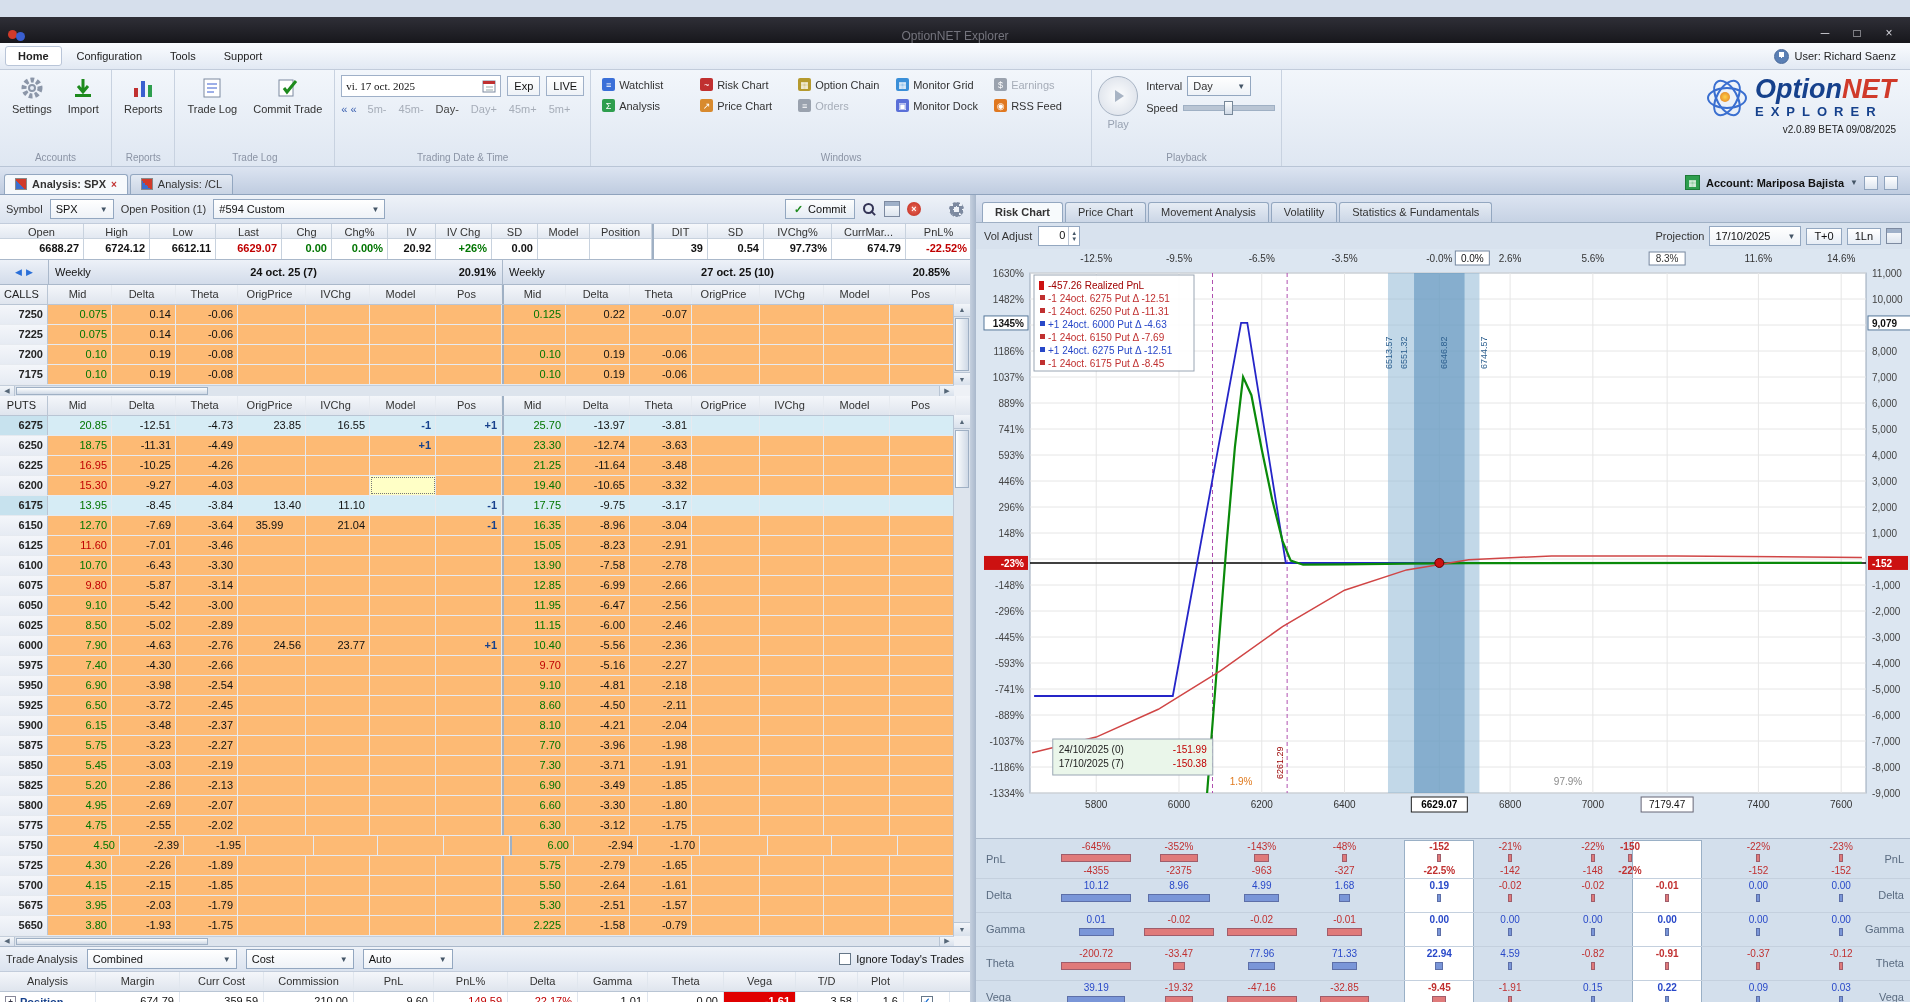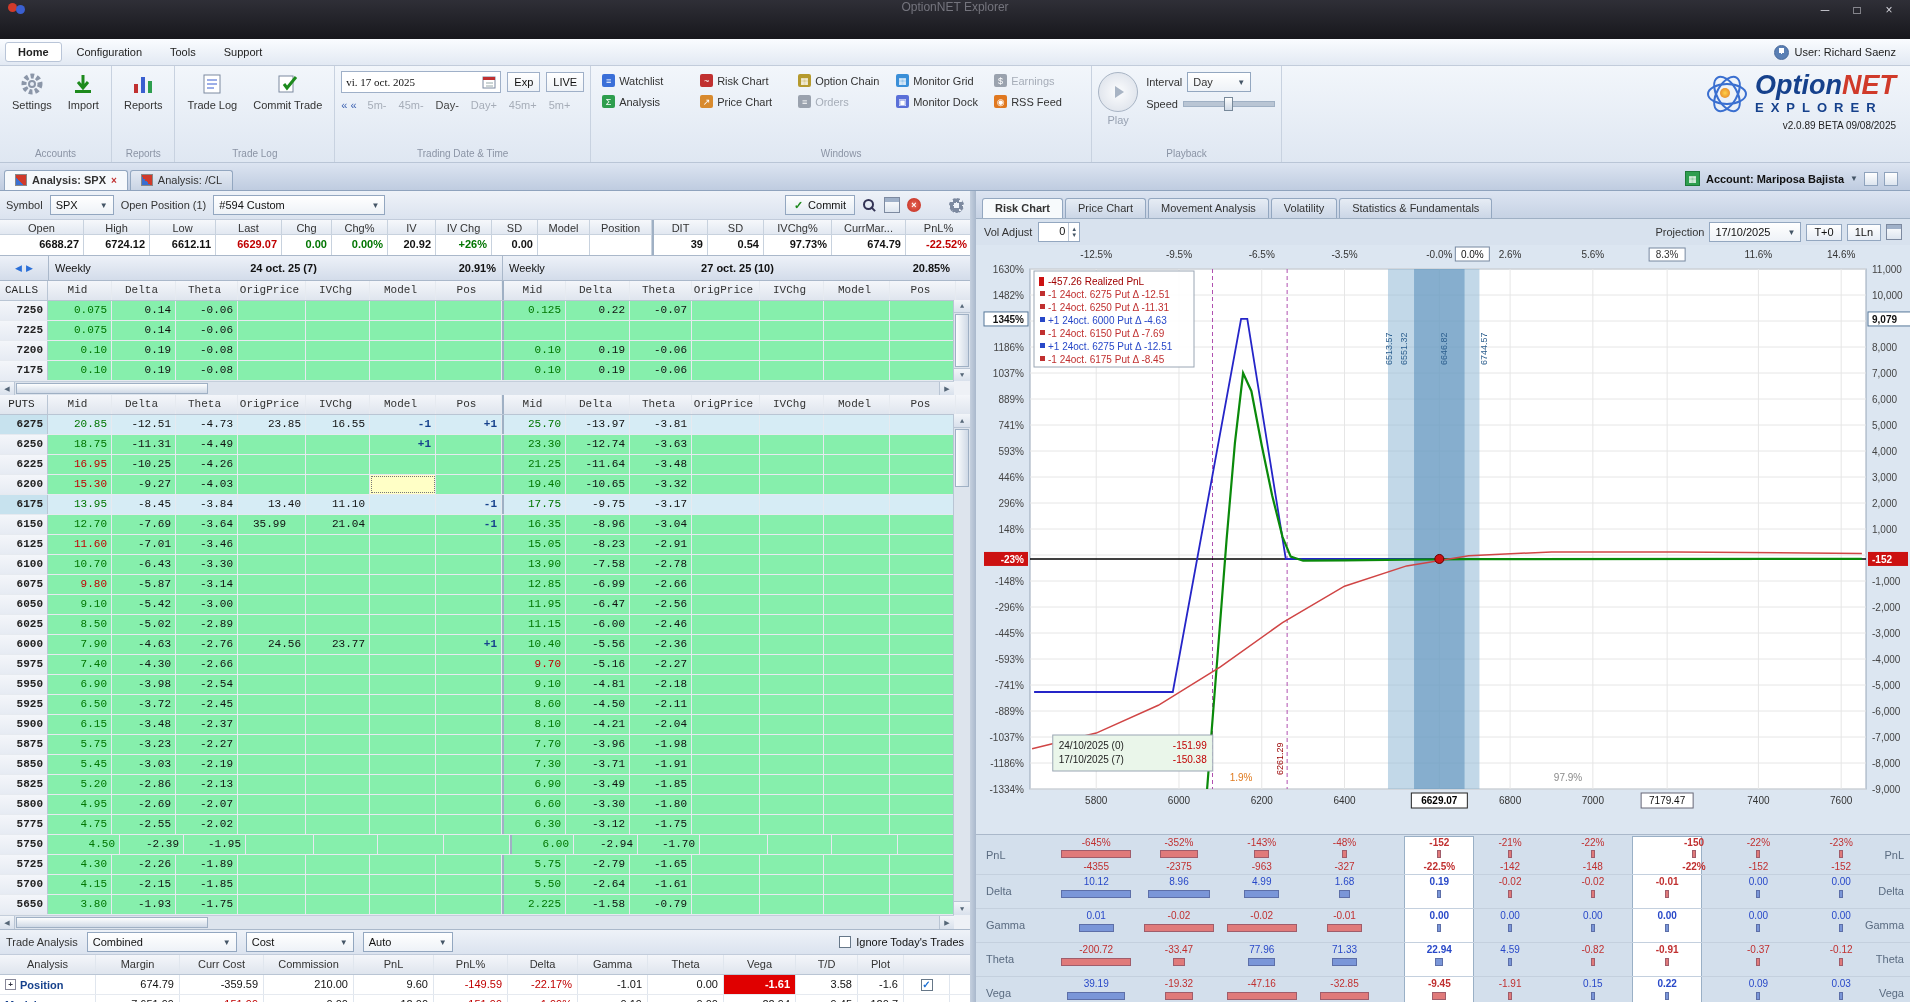--- a/index.html
+++ b/index.html
@@ -1,18 +1,18 @@
 <!DOCTYPE html>
 <html><head>
 <meta charset="utf-8">
 <style>
   html,body{margin:0;padding:0;}
   body{width:1910px;height:1002px;overflow:hidden;position:relative;background:#d6dfec;
        font-family:"Liberation Sans",sans-serif;font-size:11px;color:#111;}
-  .titlebar{height:39px;background:linear-gradient(#2f2f37,#17171c);display:flex;align-items:flex-start;position:relative;}
+  .titlebar{height:26px;background:linear-gradient(#2f2f37,#17171c);display:flex;align-items:flex-end;position:relative;margin-top:17px;}
   .tb-logo{width:20px;height:16px;margin-left:8px;position:relative;}
   .tb-logo::before{content:"";position:absolute;width:9px;height:9px;border-radius:50%;background:#d03a2a;left:0;top:3px;}
   .tb-logo::after{content:"";position:absolute;width:9px;height:9px;border-radius:50%;background:#3a5fd0;left:8px;top:5px;}
   .tb-title{position:absolute;left:0;right:0;text-align:center;color:#74747d;font-size:12px;pointer-events:none;}
   .tb-btns{margin-left:auto;display:flex;gap:2px;padding-right:6px;z-index:2;}
   .tb-btn{width:30px;height:20px;display:flex;align-items:center;justify-content:center;color:#d6d6dd;font-size:12px;}
   .menubar{height:26px;background:linear-gradient(#fafcff,#e2e9f3);border-bottom:1px solid #c2ccdb;display:flex;align-items:center;padding:0 4px;}
   #menu-items{display:flex;}
   .menu-item{padding:3px 12px;margin:0 1px;border:1px solid transparent;border-radius:3px;color:#222;}
   .menu-item.active{background:#fff;border-color:#b9c5d8;font-weight:bold;}
@@ -85,21 +85,21 @@
   .qh{background:linear-gradient(#f6f8fb,#e2e8f1);border-bottom:1px solid #c8d2de;text-align:center;color:#333;padding:2px;height:15px;box-sizing:border-box;}
   .qv{text-align:right;padding:3px 4px;font-weight:bold;height:20px;box-sizing:border-box;}
   .qfill{flex:1;background:linear-gradient(#f6f8fb,#e9edf4);}
   .g{color:#007500;} .r{color:#c00000;} .k{color:#111;}
   .expiry-row{display:flex;height:24px;background:linear-gradient(#edf1f8,#d3dcea);border-bottom:1px solid #aab8ca;align-items:stretch;flex:none;}
   .exp-nav{width:48px;display:flex;align-items:center;justify-content:center;gap:4px;color:#2a6fd8;font-size:9px;flex:none;}
   .exp-panel{width:454px;display:flex;align-items:center;padding:0 6px;border-left:1px solid #aab8ca;box-sizing:border-box;flex:none;}
   .exp-type{width:80px;}
   .exp-date{flex:1;text-align:center;font-weight:bold;}
   .exp-iv{width:64px;text-align:right;font-weight:bold;}
-  .chain{position:relative;background:#86efac;flex:none;font-family:Liberation Mono, monospace;}
+  .chain{position:relative;background:#fdba74;flex:none;}
   .crow{display:flex;height:19px;line-height:18px;border-bottom:1px solid #e6eaf0;}
   .crow.chead{background:linear-gradient(#f4f6fa,#dfe5ee);border-bottom:1px solid #b9c5d4;color:#333;}
   .crow.chead .ccell{text-align:center;font-weight:normal;background:linear-gradient(#f4f6fa,#dfe5ee);}
   .ccell{border-right:1px solid #e6eaf0;text-align:right;padding-right:4px;box-sizing:border-box;overflow:hidden;flex:none;}
   .cstrike{width:48px;background:linear-gradient(#f4f6fa,#e6ebf3);border-right:1px solid #b9c5d4;font-weight:bold;color:#222;text-align:right;}
   .crow.hl .ccell{background:#d6ecf5;}
   .crow.hl .cstrike{background:#c7e2ee;}
   .p2{border-left:2px solid #9fb0c4;}
   .tg{color:#007500;} .tr{color:#c00000;} .tb{font-weight:bold;color:#16418c;}
   .focus{background:#ffffc6;outline:1px dotted #777;outline-offset:-2px;}
@@ -1027,20 +1027,38 @@
           <div class="ccell tg" style="width: 64px;">4.15</div>
           <div class="ccell" style="width: 64px;">-2.15</div>
           <div class="ccell" style="width: 62px;">-1.85</div>
           <div class="ccell" style="width: 68px;"></div>
           <div class="ccell" style="width: 64px;"></div>
           <div class="ccell" style="width: 66px;"></div>
           <div class="ccell" style="width: 66px;"></div>
           <div class="ccell p2 tg" style="width: 64px;">5.50</div>
           <div class="ccell" style="width: 64px;">-2.64</div>
           <div class="ccell" style="width: 62px;">-1.61</div>
+          <div class="ccell" style="width: 68px;"></div>
+          <div class="ccell" style="width: 64px;"></div>
+          <div class="ccell" style="width: 66px;"></div>
+          <div class="ccell" style="width: 66px;"></div>
+          <div class="ccell cfill"></div>
+        </div>
+        <div class="crow">
+          <div class="ccell cstrike">5675</div>
+          <div class="ccell tg" style="width: 64px;">3.95</div>
+          <div class="ccell" style="width: 64px;">-2.03</div>
+          <div class="ccell" style="width: 62px;">-1.79</div>
+          <div class="ccell" style="width: 68px;"></div>
+          <div class="ccell" style="width: 64px;"></div>
+          <div class="ccell" style="width: 66px;"></div>
+          <div class="ccell" style="width: 66px;"></div>
+          <div class="ccell p2 tg" style="width: 64px;">5.30</div>
+          <div class="ccell" style="width: 64px;">-2.51</div>
+          <div class="ccell" style="width: 62px;">-1.57</div>
           <div class="ccell" style="width: 68px;"></div>
           <div class="ccell" style="width: 64px;"></div>
           <div class="ccell" style="width: 66px;"></div>
           <div class="ccell" style="width: 66px;"></div>
           <div class="ccell cfill"></div>
         </div>
         <div class="crow">
           <div class="ccell cstrike">5650</div>
           <div class="ccell tg" style="width: 64px;">3.80</div>
           <div class="ccell" style="width: 64px;">-1.93</div>
@@ -1357,21 +1375,21 @@
           <div class="gcell" style="left: 496.079px;">
             <div class="gval gneg">-21%</div>
             <div class="gval2 gneg">-142</div>
             <div class="gbar bar-neg" style="width: 4px; left: 36px; top: 15px;"></div>
           </div>
           <div class="gcell" style="left: 578.851px;">
             <div class="gval gneg">-22%</div>
             <div class="gval2 gneg">-148</div>
             <div class="gbar bar-neg" style="width: 4px; left: 36px; top: 15px;"></div>
           </div>
-          <div class="gcell" style="left: 680px;">
+          <div class="gcell" style="left: 616px;">
             <div class="gval gneg bold">-150</div>
             <div class="gval2 gneg bold">-22%</div>
             <div class="gbar bar-neg" style="width: 4px; left: 36px; top: 15px;"></div>
           </div>
           <div class="gcell" style="left: 744.396px;">
             <div class="gval gneg">-22%</div>
             <div class="gval2 gneg">-152</div>
             <div class="gbar bar-neg" style="width: 4px; left: 36px; top: 15px;"></div>
           </div>
           <div class="gcell" style="left: 827.168px;">

